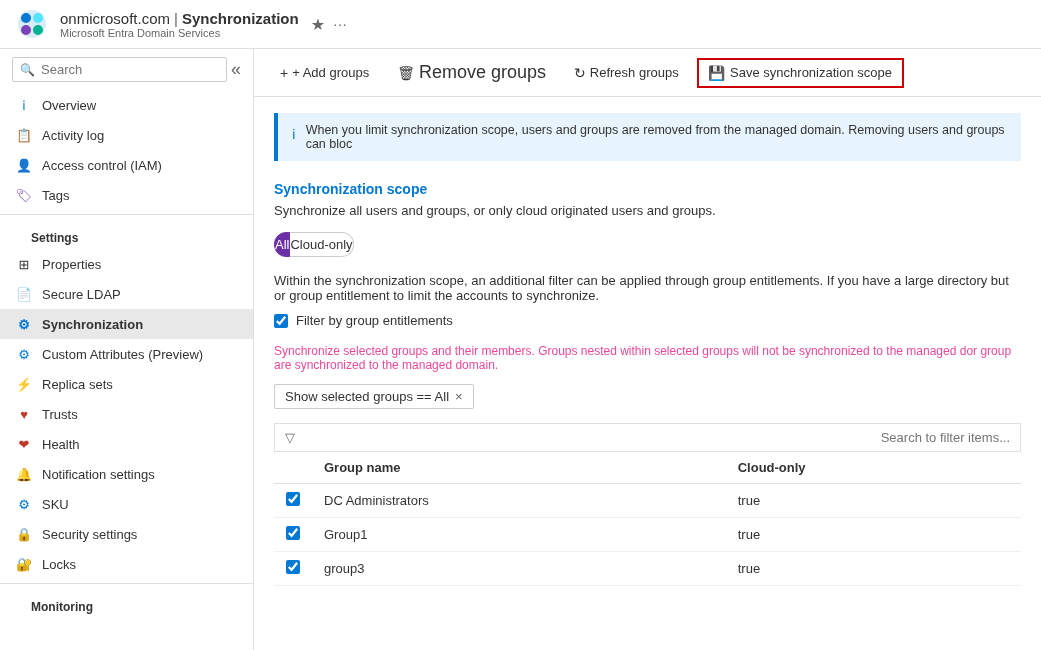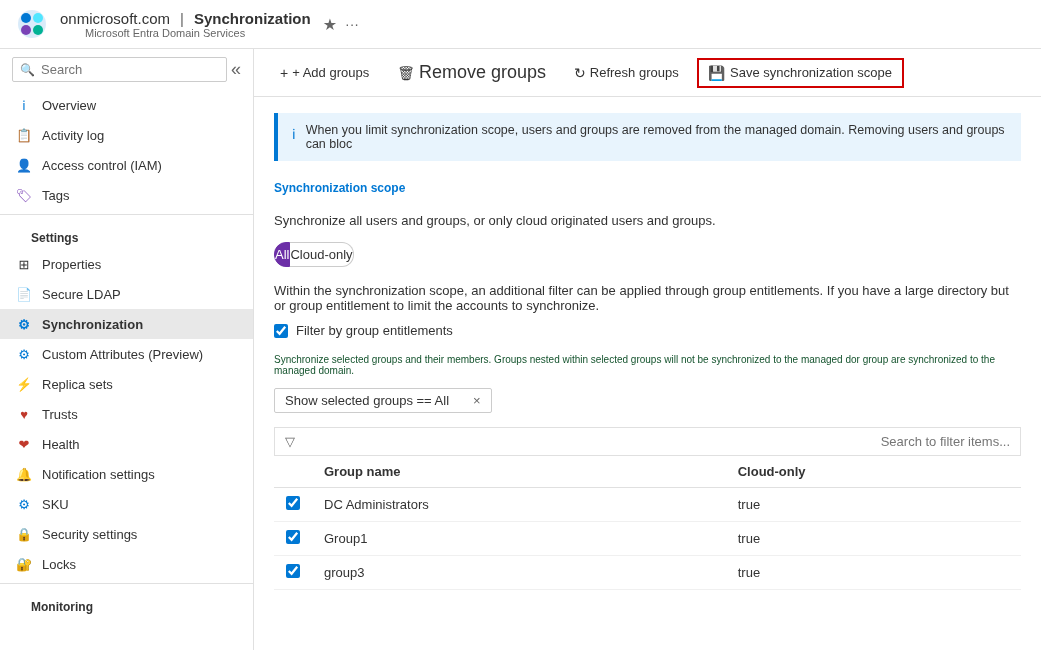--- a/index.html
+++ b/index.html
@@ -4,24 +4,24 @@
   <style>
     * { box-sizing: border-box; margin: 0; padding: 0; }
     body { font-family: 'Segoe UI', sans-serif; font-size: 13px; color: #333; background: #fff; display: flex; flex-direction: column; height: 650px; overflow: hidden; }
 
     
     .top-header {
       display: flex; align-items: center; padding: 8px 16px; border-bottom: 1px solid #e0e0e0; min-height: 48px;
     }
     .app-logo { width: 32px; height: 32px; margin-right: 12px; }
     .app-logo svg { width: 32px; height: 32px; }
-    .header-title { font-size: 15px; font-weight: 400; color: #333; display: flex; align-items: center; gap: 6px; }
+    .header-title { font-size: 15px; font-weight: 400; color: #333; display: flex; align-items: center; }
     .header-title .separator { color: #666; margin: 0 4px; }
     .header-title .page-name { font-weight: 600; }
-    .header-subtitle { font-size: 11px; color: #666; margin-left: 25px; }
+    .header-subtitle { font-size: 11px; color: #666; }
     .header-logo-area { display: flex; flex-direction: column; }
     .header-icons { margin-left: 12px; display: flex; gap: 8px; align-items: center; }
     .header-icons span { cursor: pointer; color: #666; font-size: 16px; }
 
     
     .main-layout { display: flex; flex: 1; overflow: hidden; }
 
     
     .sidebar {
       width: 254px; min-width: 254px; border-right: 1px solid #e0e0e0;
@@ -68,39 +68,39 @@
     .page-content { flex: 1; overflow-y: auto; padding: 16px 20px; }
 
     
     .info-banner {
       background: #e8f4fd; border-left: 4px solid #0078d4; padding: 10px 14px;
       margin-bottom: 20px; font-size: 12.5px; color: #333; display: flex; gap: 10px; align-items: flex-start;
     }
     .info-banner .info-icon { color: #0078d4; font-size: 14px; flex-shrink: 0; margin-top: 1px; }
 
     
-    .section-title { font-size: 12px; color: #0078d4; font-weight: 600; margin-bottom: 18px; }
+    .section-title { font-size: 14px; color: #0078d4; font-weight: 600; margin-bottom: 6px; }
     .section-desc { font-size: 13px; color: #333; margin-bottom: 14px; }
 
     
     .toggle-group { display: flex; margin-bottom: 16px; }
     .toggle-btn {
       padding: 4px 0; font-size: 13px; cursor: pointer; border: 1px solid #ccc;
     }
     .toggle-btn.active { background: #6c2fa7; color: #fff; border-color: #6c2fa7; border-radius: 12px 0 0 12px; }
     .toggle-btn.inactive { background: #fff; color: #333; border-radius: 0 12px 12px 0; border-left: none; }
     .filter-desc { margin-bottom: 10px; }
     .checkbox-label { display: flex; align-items: center; gap: 8px; }
     .checkbox-label input[type=checkbox] { accent-color: #0078d4; width: 14px; height: 14px; }
 
-    .sync-desc { font-size: 10px; color: #14532d; margin-bottom: 14px; }
+    .sync-desc { font-size: 12px; color: #ec4899; margin-bottom: 14px; }
 
     
     .filter-tag {
-      display: inline-flex; align-items: flex-start; gap: 24px; padding: 4px 10px;
+      display: inline-flex; align-items: flex-start; gap: 6px; padding: 4px 10px;
       border: 1px solid #ccc; border-radius: 2px; font-size: 13px; margin-bottom: 14px;
     }
     .filter-tag .close-x { cursor: pointer; color: #666; }
 
     
     .filter-search-row {
       display: flex; align-items: center; gap: 8px; padding: 6px 10px;
       border: 1px solid #e0e0e0; margin-bottom: 0; background: #fff;
     }
     .filter-search-row input {

